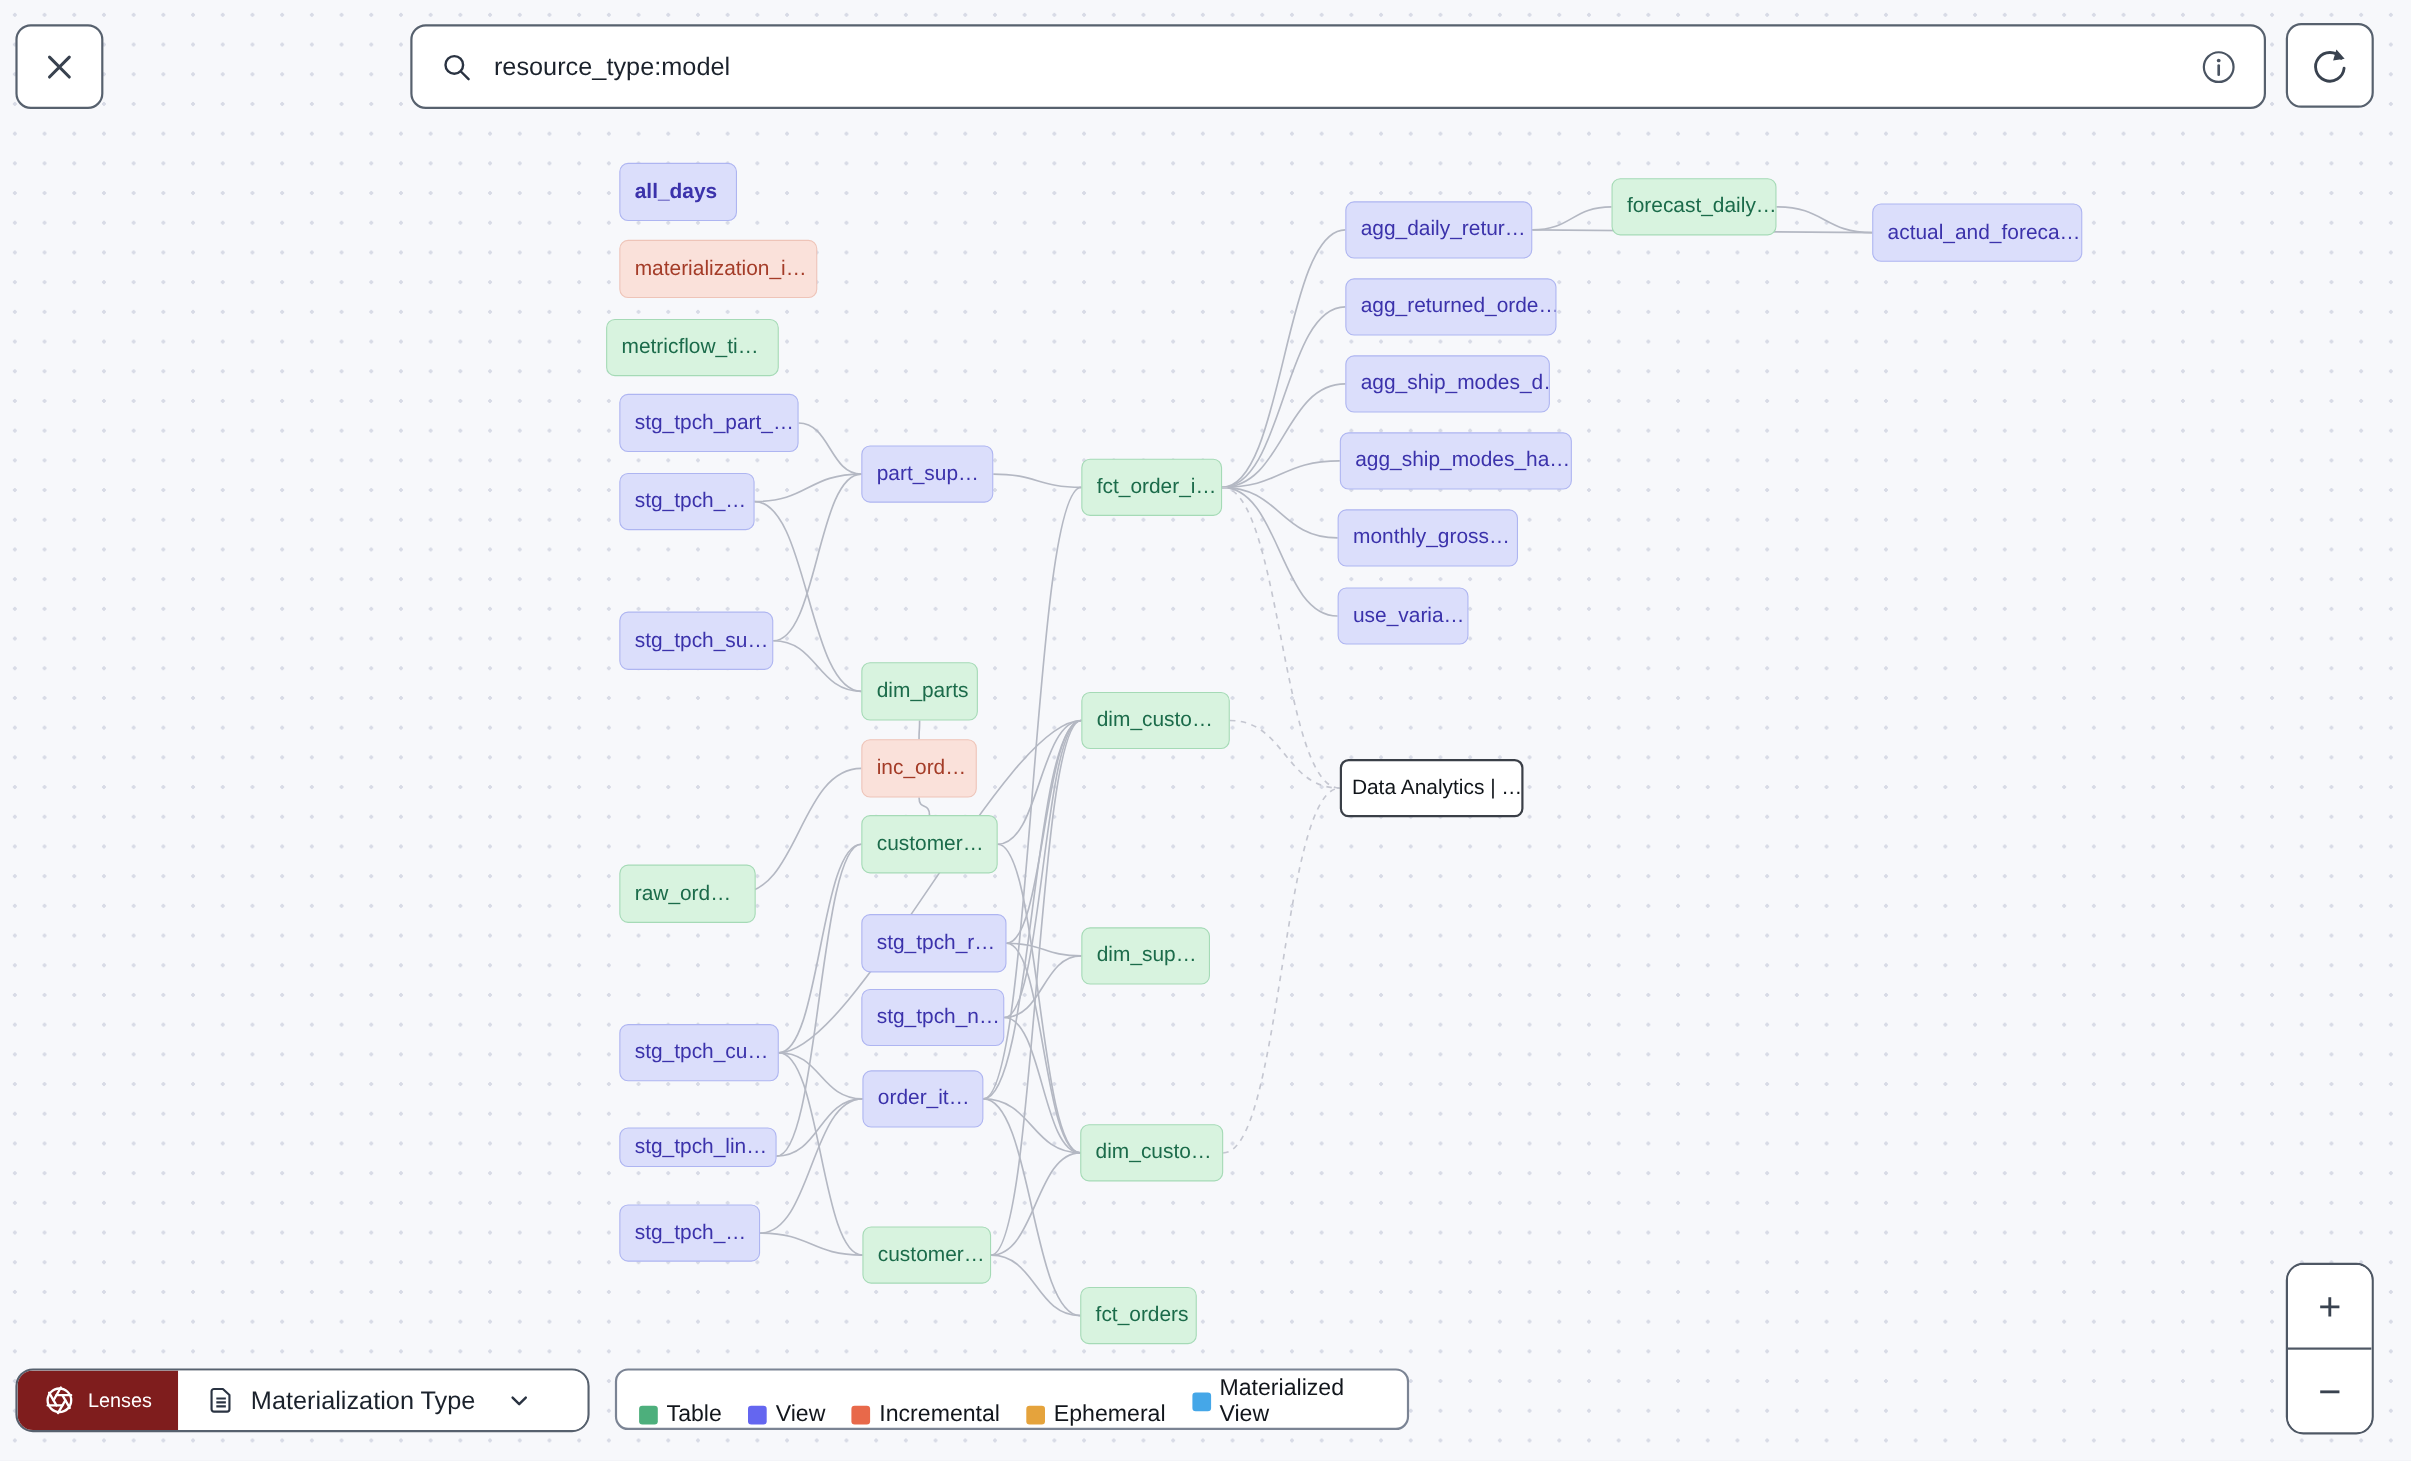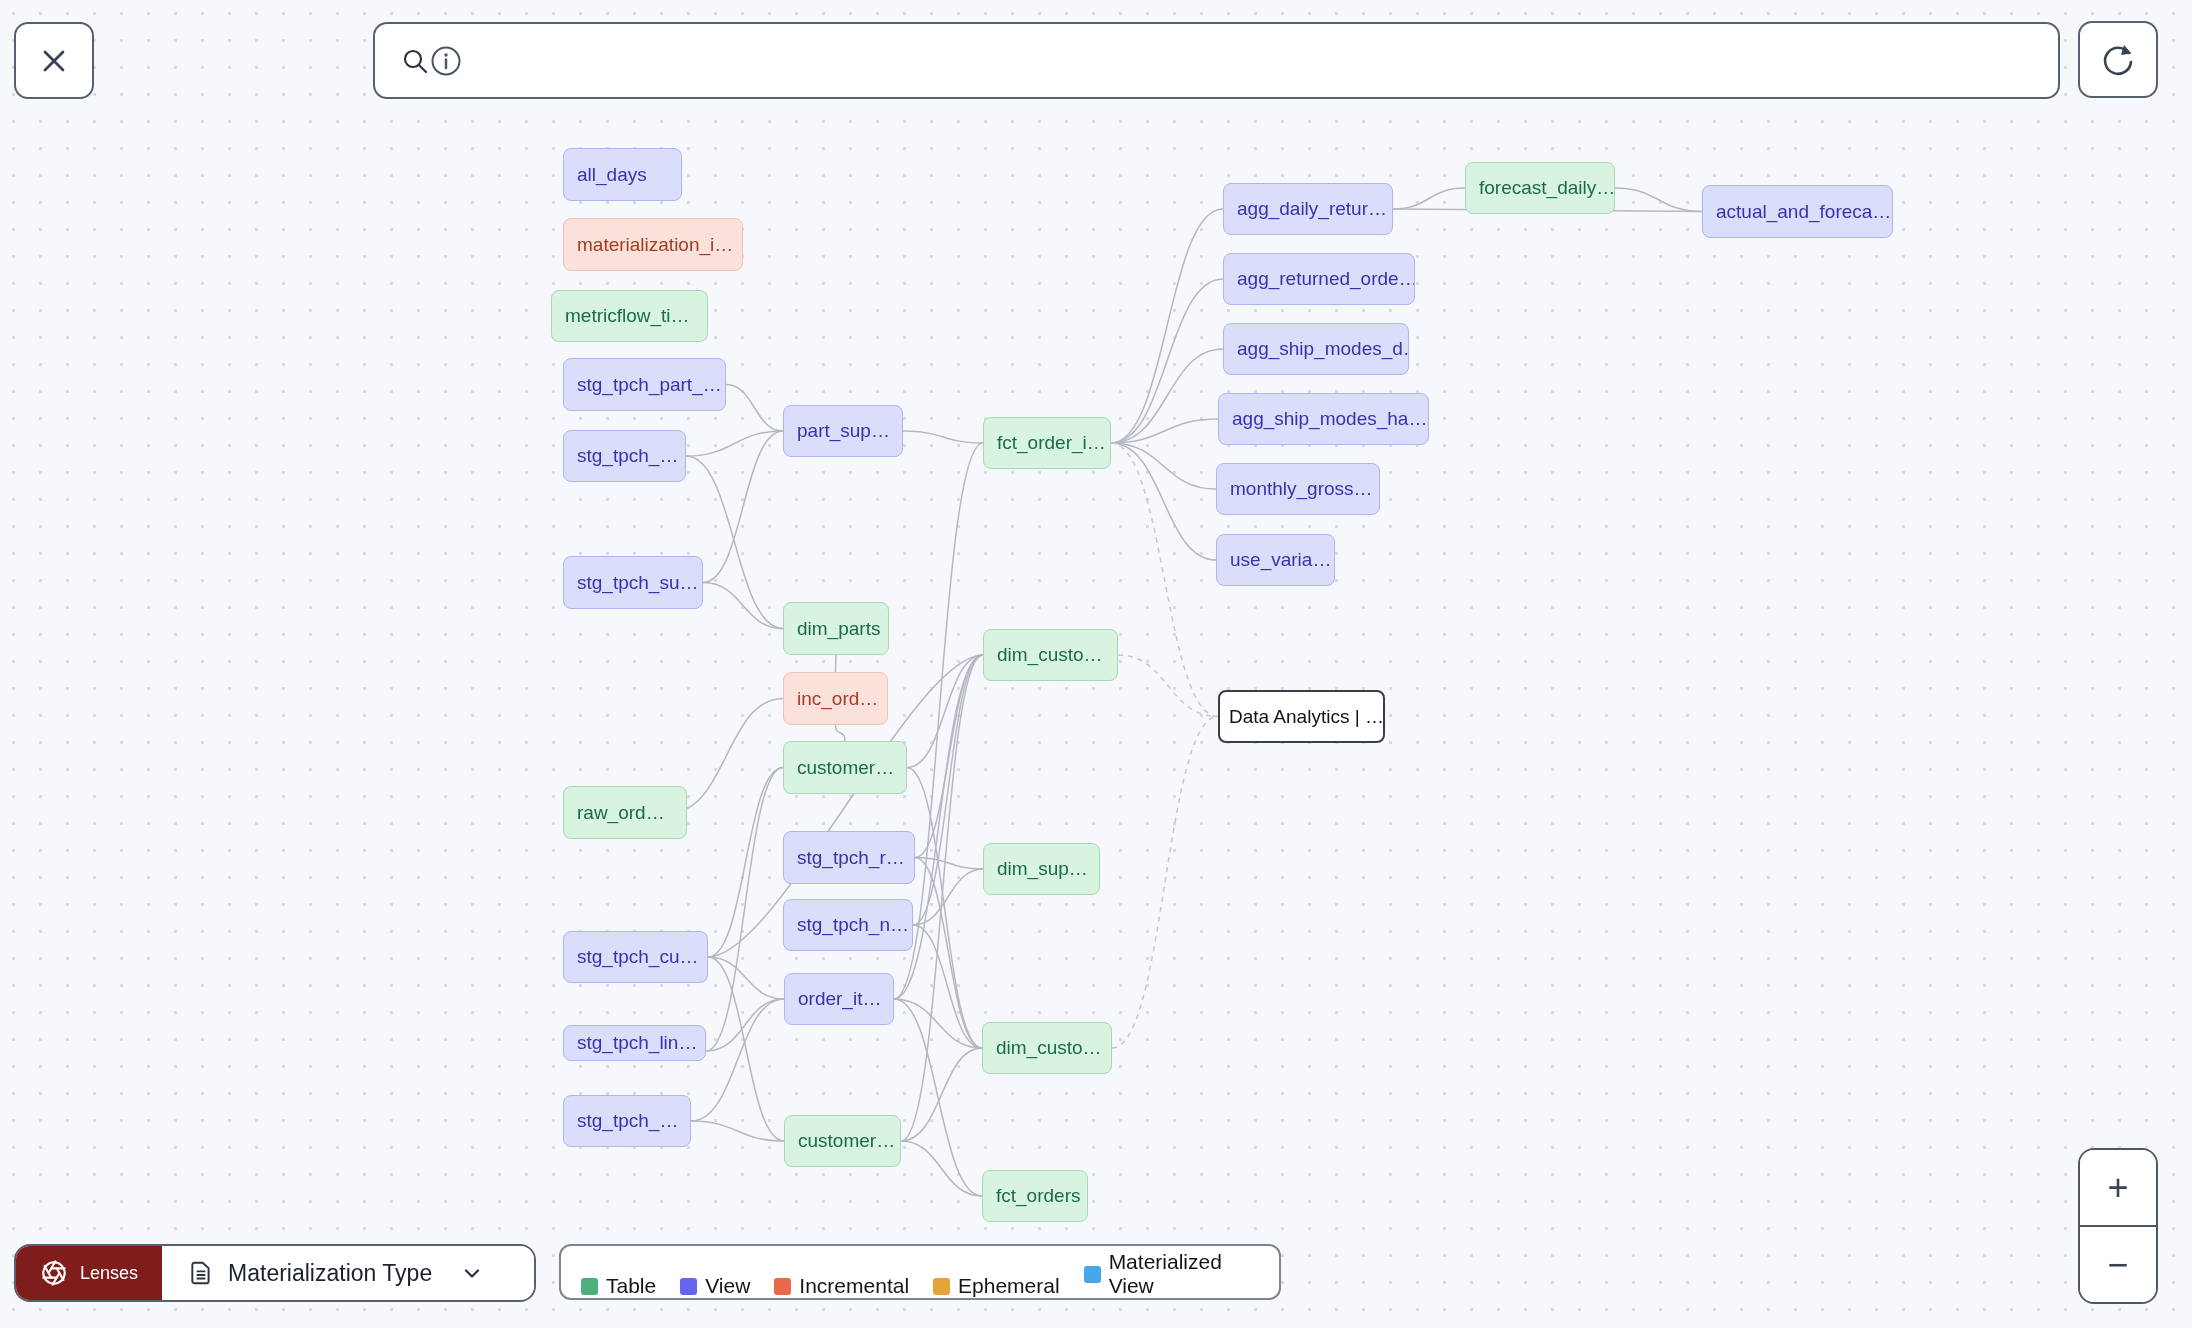--- a/index.html
+++ b/index.html
@@ -111,21 +111,21 @@
         <path d="M1111 443 C 1163.5 443, 1163.5 489, 1216 489" class="edge"></path>
         <path d="M1111 443 C 1163.5 443, 1163.5 560, 1216 560" class="edge"></path>
         <path d="M1393 209 C 1429 209, 1429 188, 1465 188" class="edge"></path>
         <path d="M1393 209 C 1463 209, 1632 211.5, 1702 211.5" class="edge"></path>
         <path d="M1615 188 C 1658.5 188, 1658.5 211.5, 1702 211.5" class="edge"></path>
         <path d="M1111 443 C 1164.5 443, 1164.5 716.5, 1218 716.5" class="edge dashed"></path>
         <path d="M1118 655 C 1168 655, 1168 716.5, 1218 716.5" class="edge dashed"></path>
         <path d="M1112 1048 C 1165 1048, 1165 716.5, 1218 716.5" class="edge dashed"></path>
       </svg>
     <div id="node-layer">
-        <div class="node" style="left: 563px; top: 148px; width: 119px; height: 53px; background: rgb(219, 222, 251); border-color: rgb(174, 181, 241); color: rgb(59, 50, 171);">all_days</div>
+        <div class="node" style="left: 563px; top: 148px; width: 107px; height: 53px; background: rgb(219, 222, 251); border-color: rgb(174, 181, 241); color: rgb(59, 50, 171); font-weight: bold;">all_days</div>
         <div class="node" style="left: 563px; top: 218px; width: 180px; height: 53px; background: rgb(250, 225, 218); border-color: rgb(238, 196, 184); color: rgb(164, 60, 40);">materialization_i…</div>
         <div class="node" style="left: 551px; top: 290px; width: 157px; height: 52px; background: rgb(216, 243, 223); border-color: rgb(165, 218, 182); color: rgb(27, 107, 74);">metricflow_ti…</div>
         <div class="node" style="left: 563px; top: 358px; width: 163px; height: 53px; background: rgb(219, 222, 251); border-color: rgb(174, 181, 241); color: rgb(59, 50, 171);">stg_tpch_part_…</div>
         <div class="node" style="left: 563px; top: 430px; width: 123px; height: 52px; background: rgb(219, 222, 251); border-color: rgb(174, 181, 241); color: rgb(59, 50, 171);">stg_tpch_…</div>
         <div class="node" style="left: 563px; top: 556px; width: 140px; height: 53px; background: rgb(219, 222, 251); border-color: rgb(174, 181, 241); color: rgb(59, 50, 171);">stg_tpch_su…</div>
         <div class="node" style="left: 563px; top: 786px; width: 124px; height: 53px; background: rgb(216, 243, 223); border-color: rgb(165, 218, 182); color: rgb(27, 107, 74);">raw_ord…</div>
         <div class="node" style="left: 563px; top: 931px; width: 145px; height: 52px; background: rgb(219, 222, 251); border-color: rgb(174, 181, 241); color: rgb(59, 50, 171);">stg_tpch_cu…</div>
         <div class="node" style="left: 563px; top: 1025px; width: 143px; height: 36px; background: rgb(219, 222, 251); border-color: rgb(174, 181, 241); color: rgb(59, 50, 171);">stg_tpch_lin…</div>
         <div class="node" style="left: 563px; top: 1095px; width: 128px; height: 52px; background: rgb(219, 222, 251); border-color: rgb(174, 181, 241); color: rgb(59, 50, 171);">stg_tpch_…</div>
         <div class="node" style="left: 783px; top: 405px; width: 120px; height: 52px; background: rgb(219, 222, 251); border-color: rgb(174, 181, 241); color: rgb(59, 50, 171);">part_sup…</div>
@@ -158,20 +158,21 @@
       <path d="M6 6 L24 24 M24 6 L6 24" stroke="#39424f" stroke-width="2.8" stroke-linecap="round" fill="none"></path>
     </svg>
   </div>
 
 
   <div class="search-bar">
     <svg class="mag" width="28" height="28" viewBox="0 0 28 28">
       <circle cx="12" cy="12" r="8" fill="none" stroke="#2a3342" stroke-width="2.2"></circle>
       <path d="M18 18 L25 25" stroke="#2a3342" stroke-width="2.2" stroke-linecap="round"></path>
     </svg>
+    <div class="search-text">resource_type:model</div>
     <div class="info-wrap">
       <svg width="34" height="34" viewBox="0 0 34 34">
         <circle cx="17" cy="17" r="13.5" fill="none" stroke="#4a5462" stroke-width="2"></circle>
         <circle cx="17" cy="11" r="1.7" fill="#4a5462"></circle>
         <path d="M17 15.5 V24" stroke="#4a5462" stroke-width="2.4" stroke-linecap="round"></path>
       </svg>
     </div>
   </div>
 
   <div class="btn refresh-btn">

